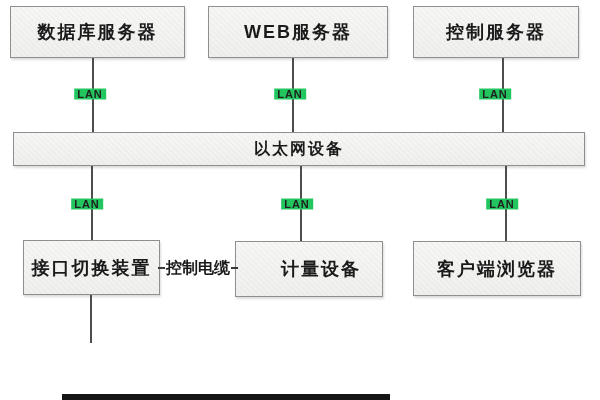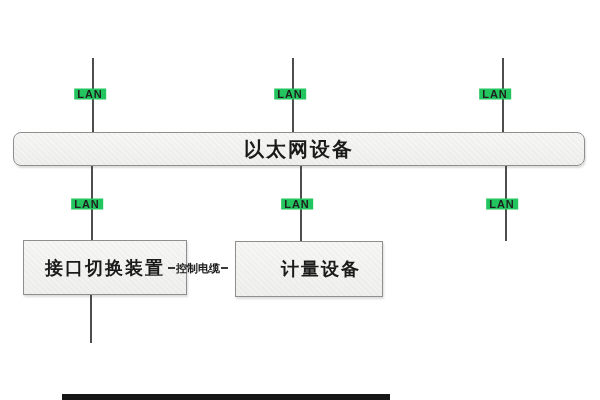--- a/index.html
+++ b/index.html
@@ -25,22 +25,22 @@
     color: #1a1a1a;
     font-weight: bold;
     font-size: 18px;
     letter-spacing: 2px;
     white-space: nowrap;
     text-align: center;
   }
   .node-db       { left: 10px;  top: 6px;   width: 175px; height: 52px; }
   .node-web      { left: 208px; top: 6px;   width: 180px; height: 52px; }
   .node-ctrl     { left: 413px; top: 6px;   width: 166px; height: 52px; }
-  .node-eth      { left: 13px;  top: 132px; width: 572px; height: 34px; font-size: 20px; border-radius: 8px; }
-  .node-switch   { left: 23px;  top: 240px; width: 164px; height: 55px; }
+  .node-eth      { left: 13px;  top: 132px; width: 572px; height: 34px; font-size: 16px; }
+  .node-switch   { left: 23px;  top: 240px; width: 137px; height: 55px; }
   .node-meter    { left: 235px; top: 241px; width: 148px; height: 56px; padding-left: 24px; }
   .node-client   { left: 413px; top: 241px; width: 168px; height: 55px; }
   .node-calib    { left: 3px;   top: 343px; width: 180px; height: 52px; border-bottom-color:#6e6e6e; }
 
   .vline {
     position: absolute;
     width: 2px;
     background: #4d4d4d;
   }
   .v-db     { left: 92px;  top: 58px;  height: 74px; }
@@ -79,40 +79,49 @@
     align-items: center;
     justify-content: center;
   }
   .cable-seg {
     flex: 0 0 7px;
     height: 2px;
     background: #3a3a3a;
     margin: 0 1px;
   }
   .cable-text {
-    font-size: 11px;
+    font-size: 16px;
     font-weight: bold;
     color: #1a1a1a;
     white-space: nowrap;
     line-height: 1;
   }
   .bottom-bar {
     position: absolute;
     left: 62px;
     top: 394px;
     width: 328px;
     height: 6px;
     background: #161616;
   }
 </style>
 </head>
 <body>
 
 <div class="canvas">
 
+  <div class="node node-db">
+    <span>数据库服务器</span>
+  </div>
+  <div class="node node-web">
+    <span>WEB服务器</span>
+  </div>
+  <div class="node node-ctrl">
+    <span>控制服务器</span>
+  </div>
 
   <div class="vline v-db"></div>
   <div class="vline v-web"></div>
   <div class="vline v-ctrl"></div>
 
   <span class="lan lan-1a">LAN</span>
   <span class="lan lan-2a">LAN</span>
   <span class="lan lan-3a">LAN</span>
 
   <div class="node node-eth">
@@ -126,20 +135,23 @@
   <span class="lan lan-1b">LAN</span>
   <span class="lan lan-2b">LAN</span>
   <span class="lan lan-3b">LAN</span>
 
   <div class="node node-switch">
     <span>接口切换装置</span>
   </div>
   <div class="node node-meter">
     <span>计量设备</span>
   </div>
+  <div class="node node-client">
+    <span>客户端浏览器</span>
+  </div>
 
   <div class="cable">
     <span class="cable-seg"></span>
     <span class="cable-text">控制电缆</span>
     <span class="cable-seg"></span>
   </div>
 
   <div class="vline v-calib"></div>
 
 

